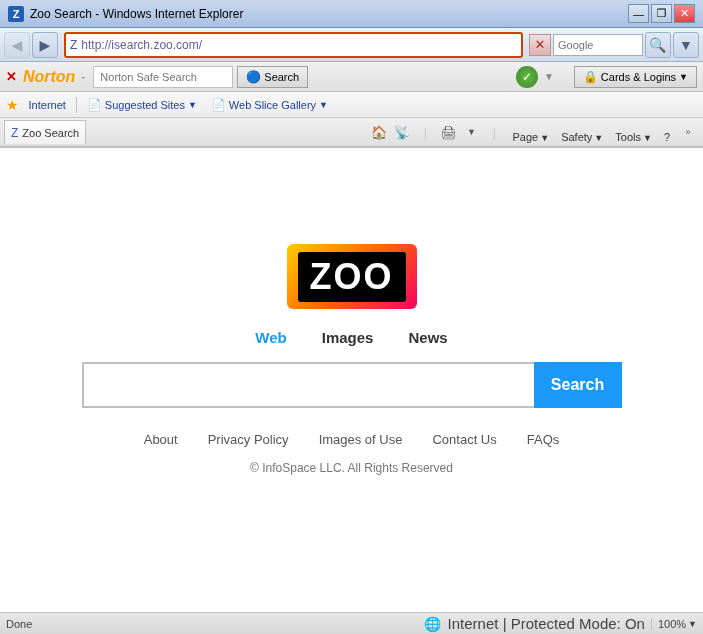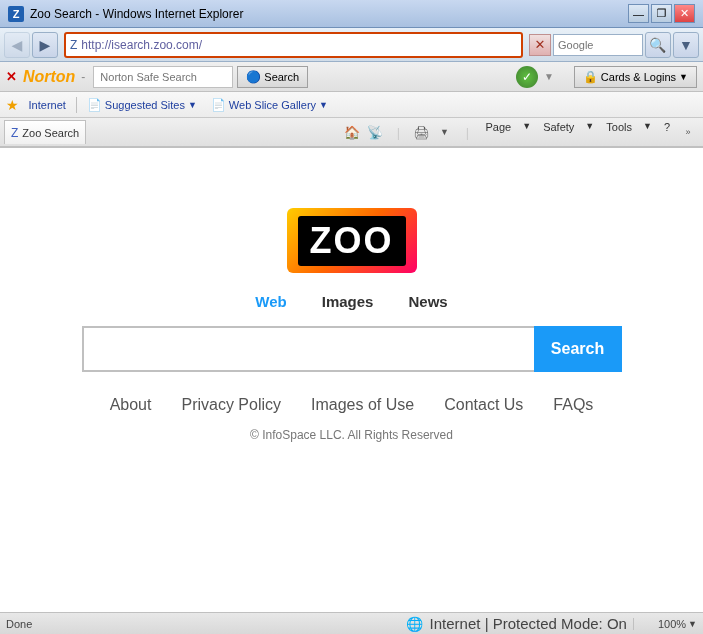--- a/index.html
+++ b/index.html
@@ -177,39 +177,39 @@
     }
     .tab-icon { font-size: 12px; color: #4060c0; }
     .toolbar-spacer { flex: 1; }
     .toolbar-btn {
       height: 24px;
       background: none;
       border: 1px solid transparent;
       padding: 0 4px;
       font-size: 11px;
       cursor: pointer;
-      display: flex; align-items: flex-start; gap: 11px;
+      display: flex; align-items: flex-end; gap: 2px;
       color: #333;
     }
     .toolbar-icons { display: flex; align-items: center; gap: 1px; }
     .tb-icon-btn {
       width: 22px; height: 22px;
       display: flex; align-items: center; justify-content: center;
       font-size: 13px; cursor: pointer; color: #555;
     }
 
     
     .browser-content {
       background: white;
       flex: 1;
       height: 420px;
       display: flex;
       flex-direction: column;
       align-items: center;
-      padding-top: 60px;
+      padding-top: 96px;
     }
 
     
     .zoo-logo {
       width: 130px; height: 65px;
       background: linear-gradient(135deg, #ffcc00 0%, #ff6600 50%, #ff0066 100%);
       border-radius: 6px;
       display: flex;
       align-items: center;
       justify-content: center;
@@ -262,21 +262,21 @@
       color: white;
       font-size: 16px;
       font-weight: bold;
       cursor: pointer;
     }
 
     
     .footer-links {
       display: flex;
       gap: 30px;
-      font-size: 16px;
+      font-size: 13px;
       margin-bottom: 14px;
     }
     .footer-link {
       color: #555;
       cursor: pointer;
       text-decoration: none;
     }
     .footer-copy {
       font-size: 12px;
       color: #777;
@@ -295,21 +295,21 @@
     }
     .status-text { flex: 1; }
     .status-right {
       display: flex; align-items: center; gap: 6px;
     }
     .status-globe { font-size: 14px; color: #4060a0; }
     .status-mode { font-size: 15px; }
     .status-zoom-area {
       display: flex; align-items: center; gap: 2px;
       border-left: 1px solid #c0c0c0;
-      padding-left: 24px;
+      padding-left: 6px;
     }
     .status-zoom { font-size: 11px; }
 
     .main-wrapper {
       display: flex;
       flex-direction: column;
       height: 634px;
     }
   </style>
 </head>

